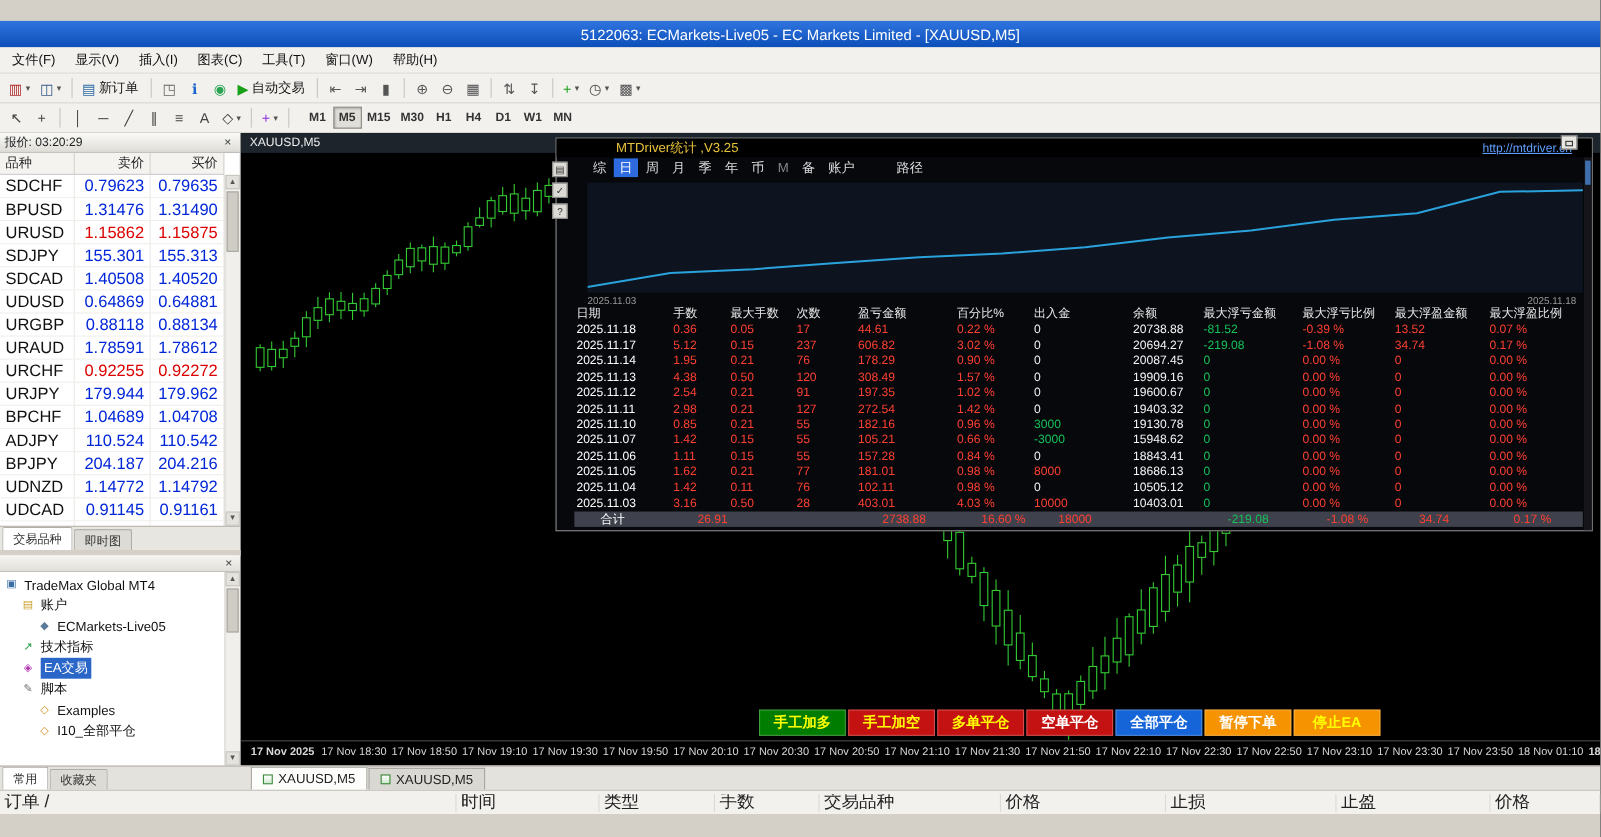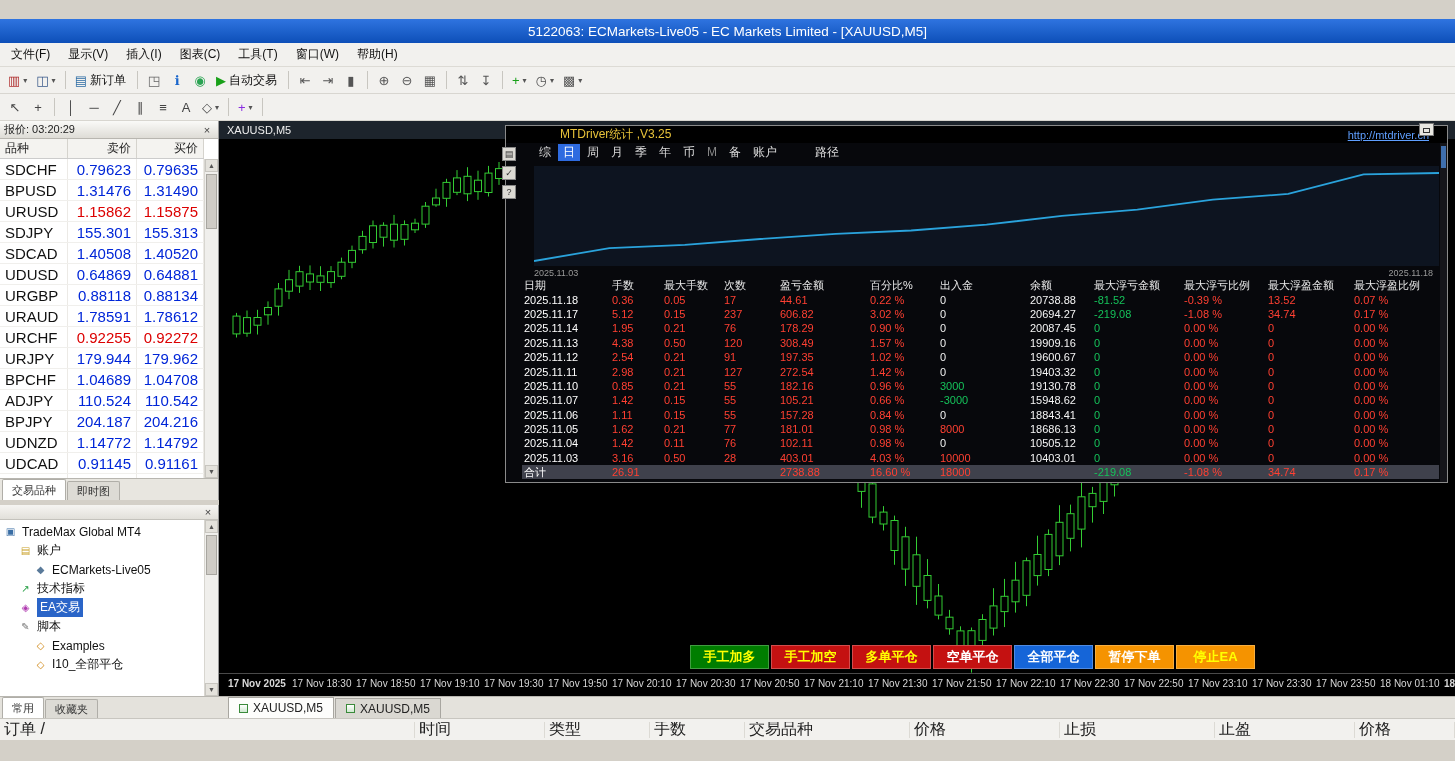--- a/index.html
+++ b/index.html
@@ -81,21 +81,21 @@
 .mtd-axis-label.start{left:28px;}
 .mtd-axis-label.end{right:14px;}
 .mtd-table{position:absolute;left:16px;top:152px;right:8px;bottom:2px;overflow:hidden;}
 .mtd-row{display:grid;grid-template-columns:88px 52px 60px 56px 90px 70px 90px 64px 90px 84px 86px 1fr;height:14.4px;line-height:14px;align-items:center;overflow:hidden;}
 .mtd-cell{font-size:11px;padding-left:2px;white-space:nowrap;overflow:hidden;}
 .mtd-head .mtd-cell{color:#e8e8e8;}
 .c-red{color:#ff4032;}
 .c-green{color:#15c25a;}
 .c-white{color:#f5f5f5;}
 .c-date{color:#ffffff;}
-.mtd-total{background:#3f414c;}
+.mtd-total{background:#3f414c;padding-left:22px;}
 .mtd-scroll{position:absolute;right:0;top:17px;bottom:0;width:7px;background:#15151a;}
 .mtd-thumb{position:absolute;left:1px;right:1px;top:3px;height:22px;background:#3f6fae;}
 
 .bottom-tabs{position:absolute;left:0;top:696px;width:1455px;height:22px;background:#e4e2dc;border-top:1px solid #b8b6b0;display:flex;align-items:flex-end;}
 .nav-tabs{width:222px;display:flex;padding-left:2px;gap:1px;align-items:flex-end;}
 .chart-tabs{display:flex;gap:1px;align-items:flex-end;padding-left:6px;}
 .ctab{height:20px;display:flex;align-items:center;gap:5px;padding:0 10px;font-size:12px;color:#222;background:#dad8d2;border:1px solid #a8a6a0;border-bottom:none;white-space:nowrap;}
 .ctab.active{background:#fdfdfb;height:21px;}
 .ctab-icon{width:9px;height:9px;background:linear-gradient(#fff,#cfe8cf);border:1px solid #3a8a3a;}
 .terminal-header{position:absolute;left:0;top:718px;width:1455px;height:22px;background:#f2f1ee;border-top:1px solid #c8c6c0;display:grid;grid-template-columns:415px 130px 105px 95px 165px 150px 155px 140px 1fr;align-items:center;}
@@ -221,20 +221,31 @@
       <div class="tb-btn">
         <span class="tb-glyph" style="color: rgb(68, 68, 68);">◇</span>
         <span class="tb-dd">▾</span>
       </div>
       <div class="tb-sep"></div>
       <div class="tb-btn">
         <span class="tb-glyph" style="color: rgb(138, 43, 226);">+</span>
         <span class="tb-dd">▾</span>
       </div>
       <div class="tb-sep"></div>
+      <div class="tf-bar">
+        <div class="tf-btn">M1</div>
+        <div class="tf-btn active">M5</div>
+        <div class="tf-btn">M15</div>
+        <div class="tf-btn">M30</div>
+        <div class="tf-btn">H1</div>
+        <div class="tf-btn">H4</div>
+        <div class="tf-btn">D1</div>
+        <div class="tf-btn">W1</div>
+        <div class="tf-btn">MN</div>
+      </div>
     </div>
 
   <div class="workspace">
 
     <div class="market-watch">
       <div class="mw-header">
         <span class="mw-title">报价: 03:20:29</span>
         <span class="x-close">×</span>
       </div>
       <div class="mw-cols">

